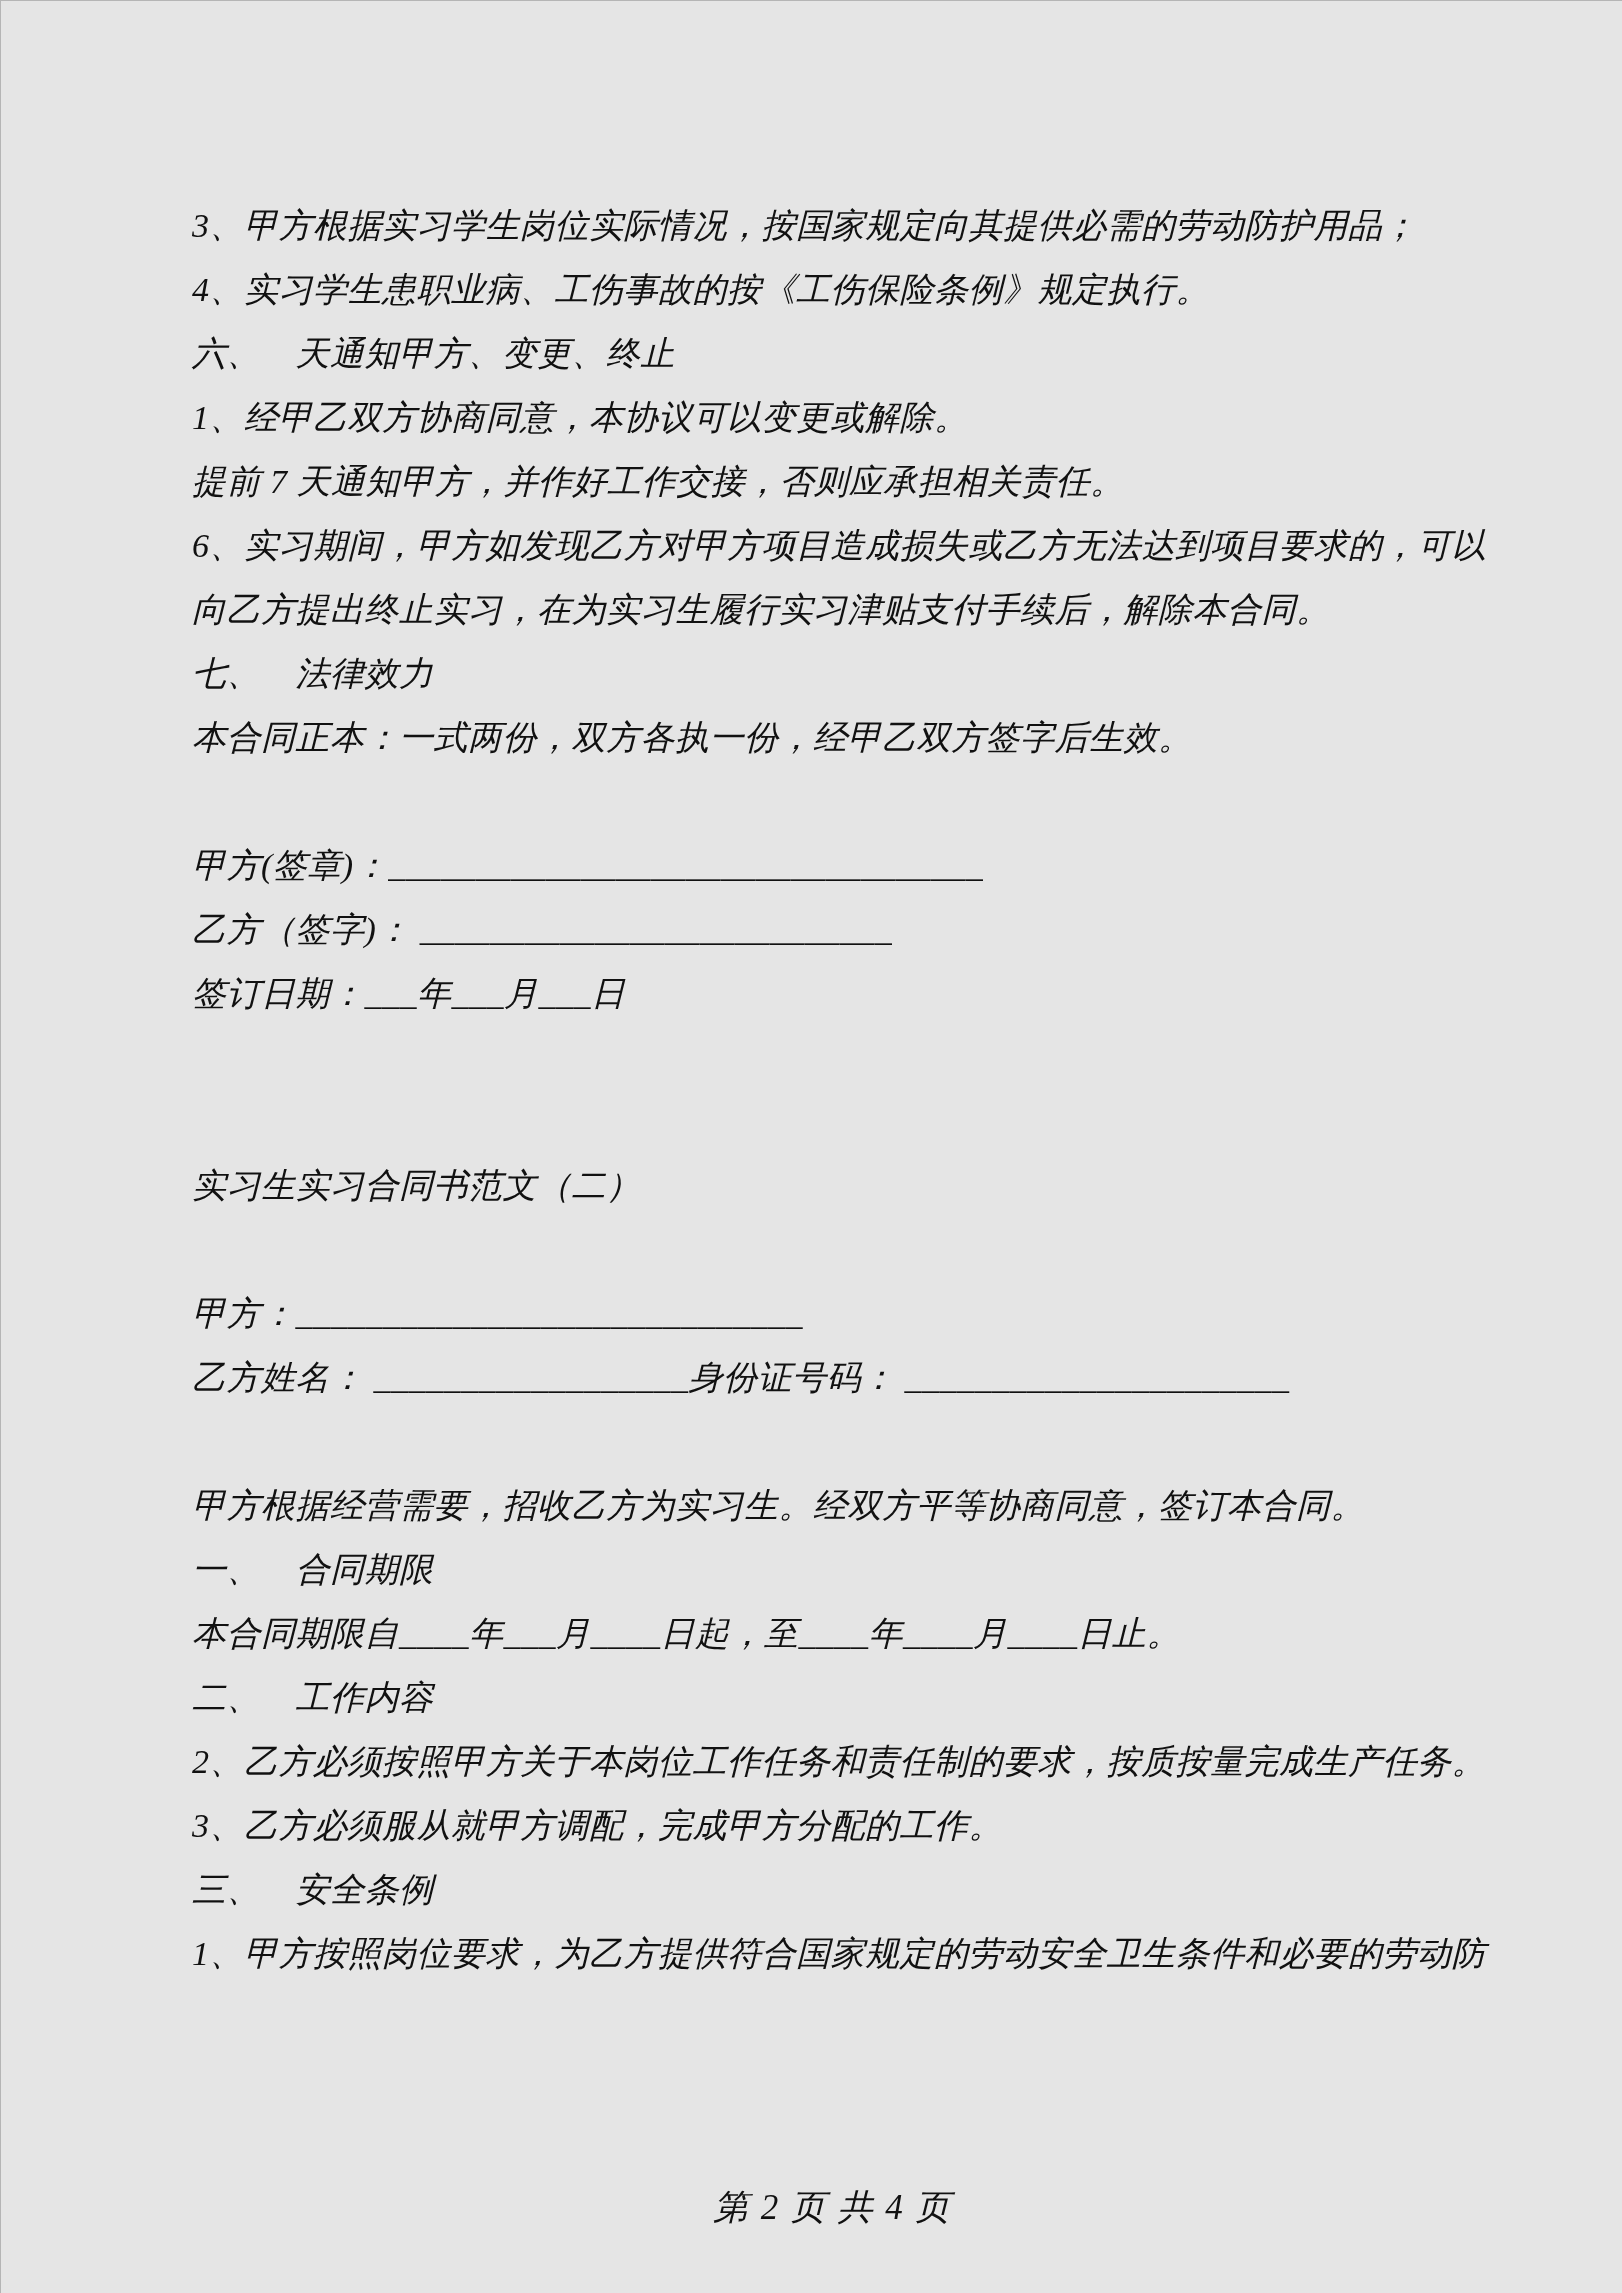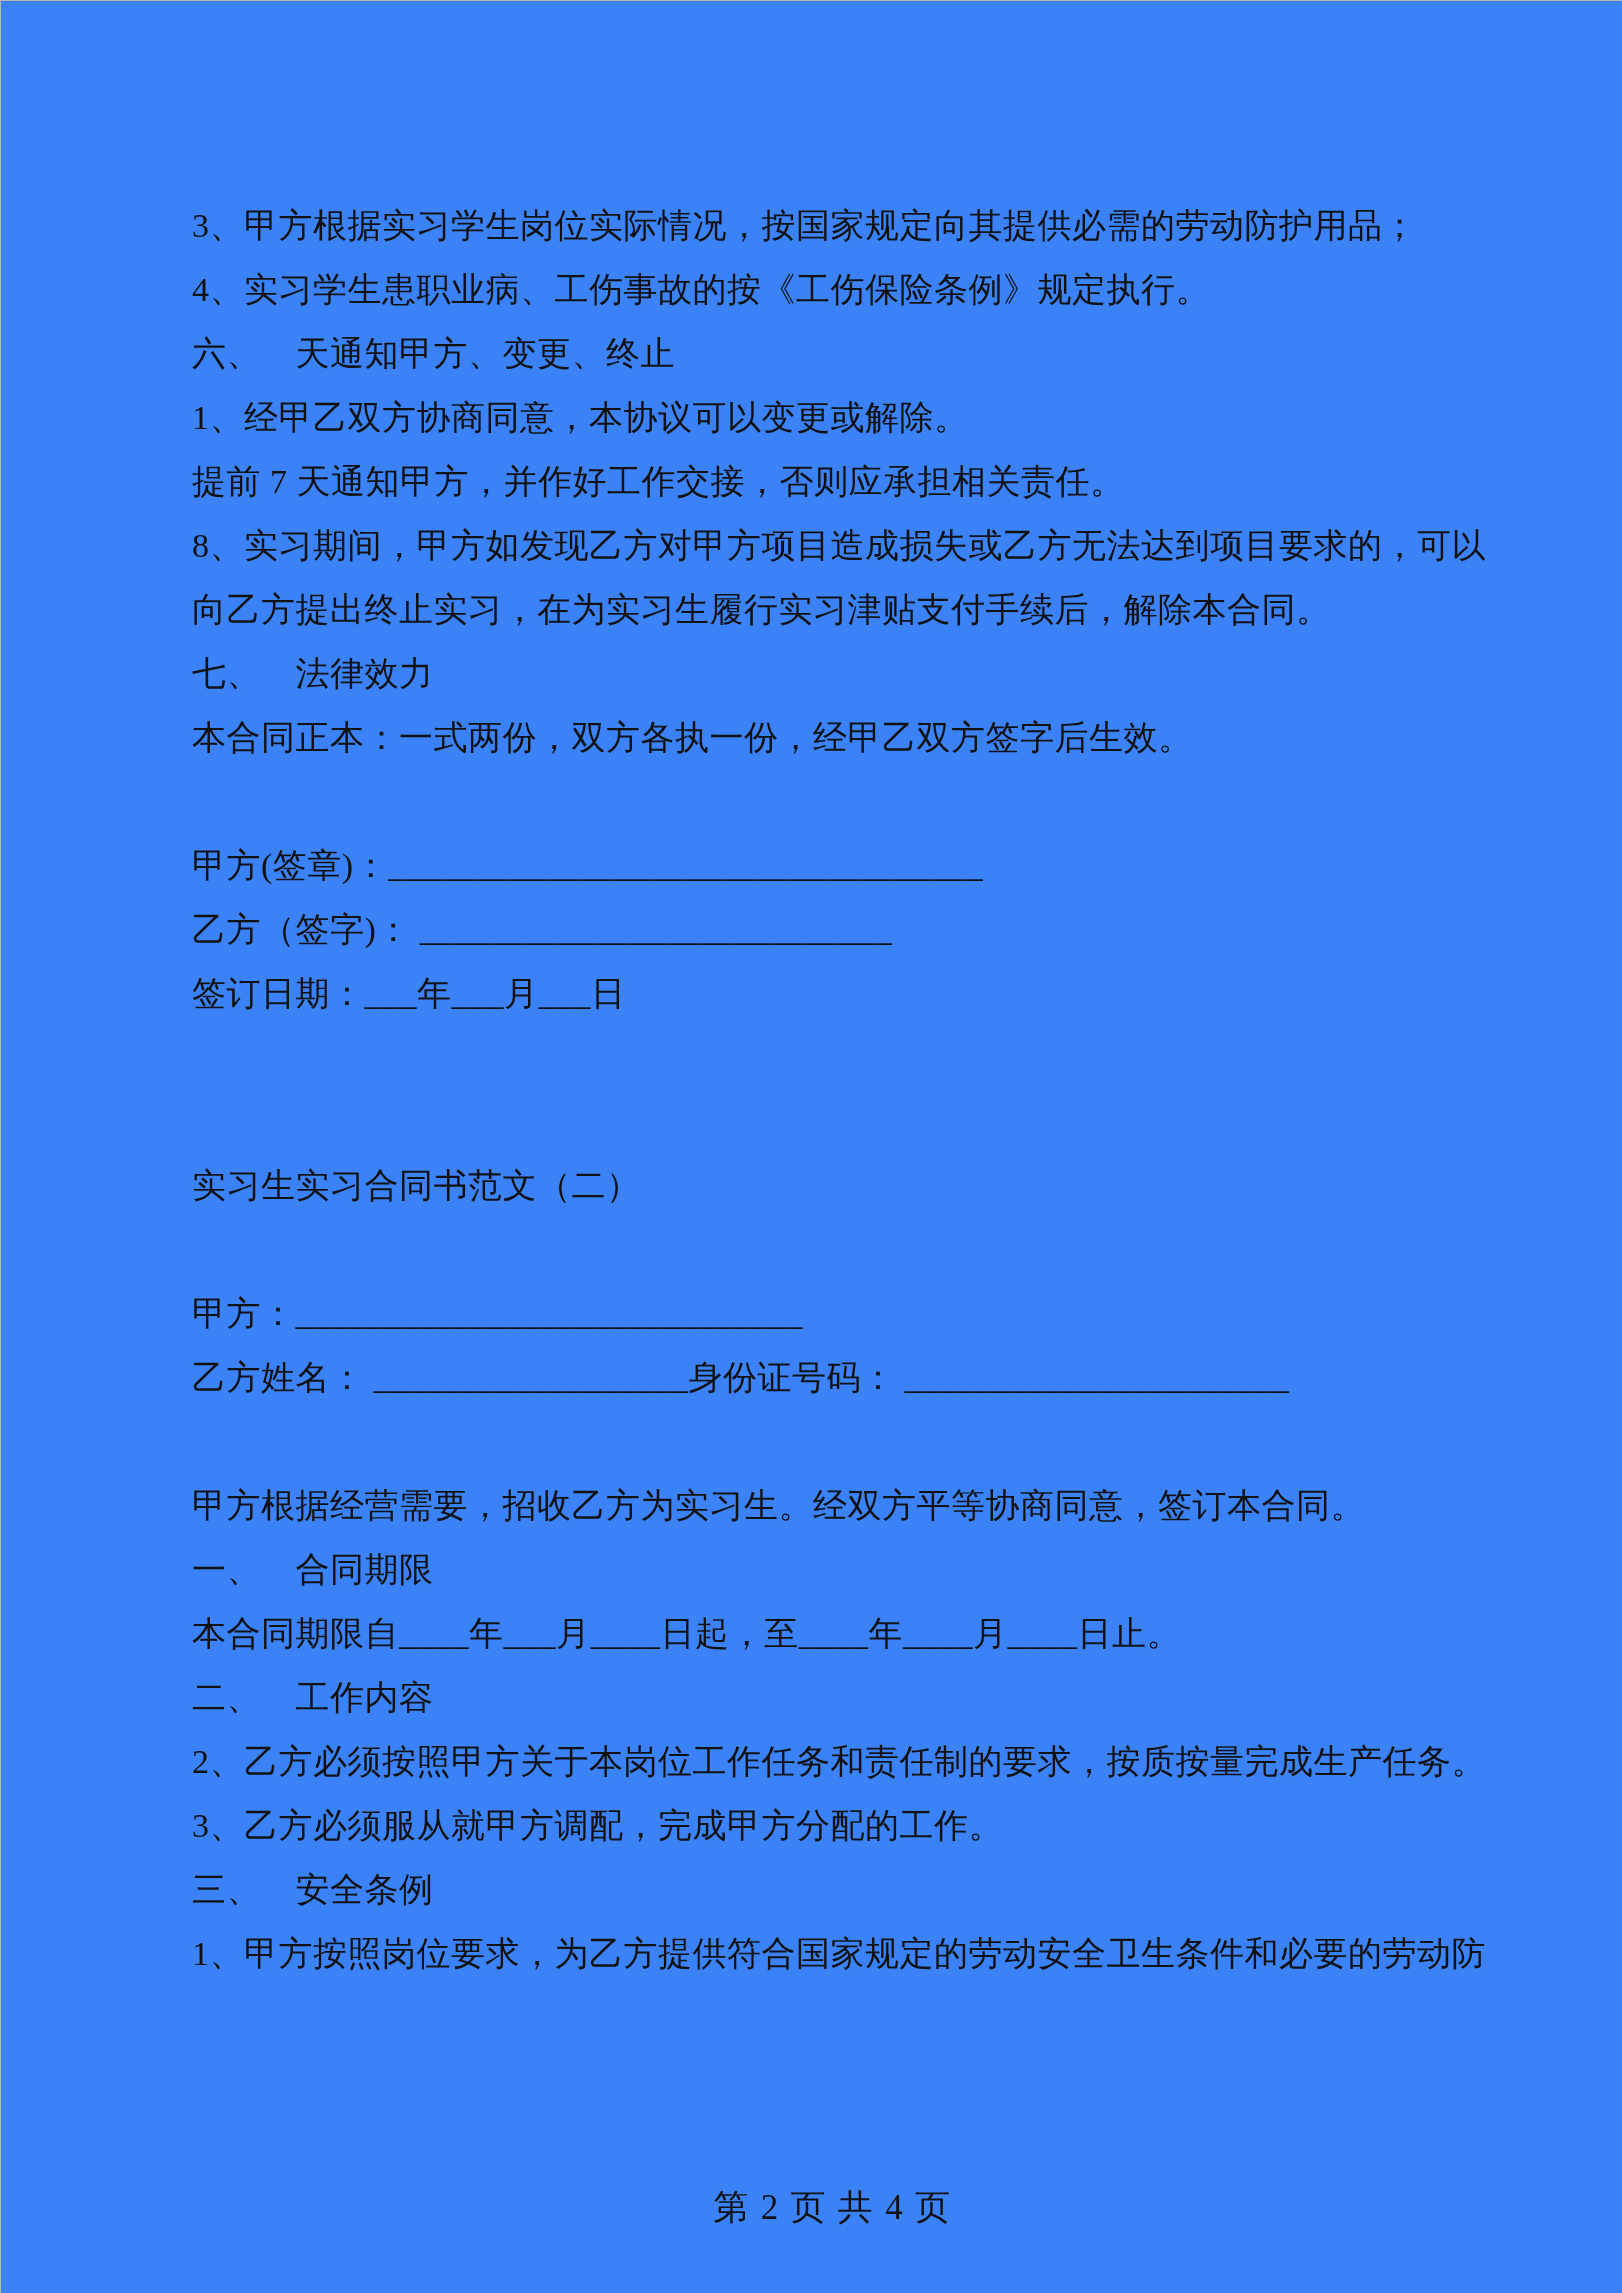--- a/index.html
+++ b/index.html
@@ -44,28 +44,28 @@
     line-height: 64px;
     text-align: center;
     font-size: 35px;
     letter-spacing: 1.8px;
     white-space: pre;
   }
 </style>
 </head>
 <body>
 
-<div class="page" style="background: #3b82f6; color: rgb(17, 17, 17); border-color: rgb(181, 181, 181);">
+<div class="page" style="background: #e5e5e5; color: rgb(17, 17, 17); border-color: rgb(181, 181, 181); font-style: italic;">
   <div class="doc-body">
       <div class="line">3、甲方根据实习学生岗位实际情况，按国家规定向其提供必需的劳动防护用品；</div>
       <div class="line">4、实习学生患职业病、工伤事故的按《工伤保险条例》规定执行。</div>
       <div class="line">六、　天通知甲方、变更、终止</div>
       <div class="line">1、经甲乙双方协商同意，本协议可以变更或解除。</div>
       <div class="line">提前 7 天通知甲方，并作好工作交接，否则应承担相关责任。</div>
-      <div class="line">8、实习期间，甲方如发现乙方对甲方项目造成损失或乙方无法达到项目要求的，可以</div>
+      <div class="line">6、实习期间，甲方如发现乙方对甲方项目造成损失或乙方无法达到项目要求的，可以</div>
       <div class="line">向乙方提出终止实习，在为实习生履行实习津贴支付手续后，解除本合同。</div>
       <div class="line">七、　法律效力</div>
       <div class="line">本合同正本：一式两份，双方各执一份，经甲乙双方签字后生效。</div>
       <div class="line blank">&nbsp;</div>
       <div class="line">甲方(签章)：__________________________________</div>
       <div class="line">乙方（签字)： ___________________________</div>
       <div class="line">签订日期：___年___月___日</div>
       <div class="line blank">&nbsp;</div>
       <div class="line blank">&nbsp;</div>
       <div class="line">实习生实习合同书范文（二）</div>

